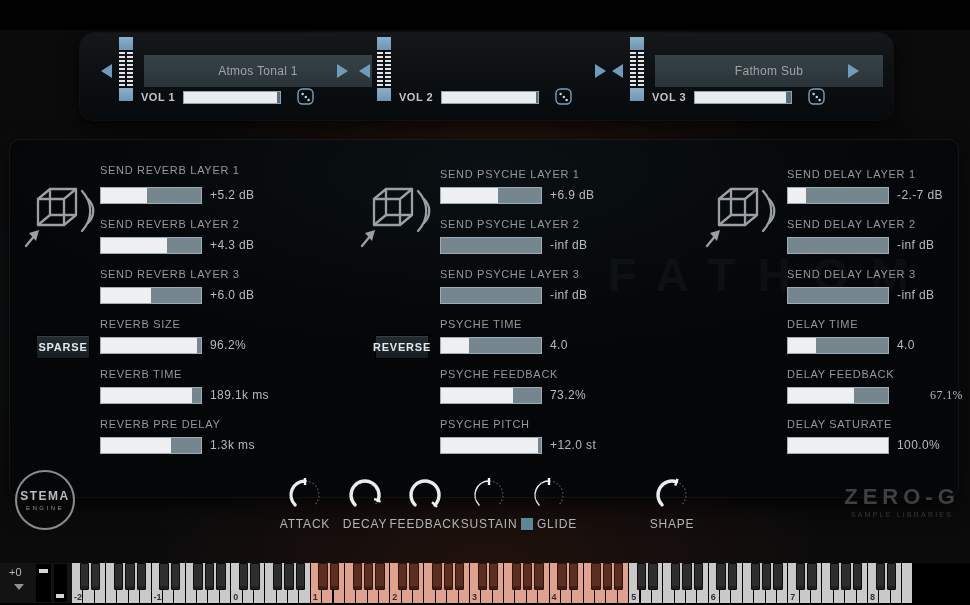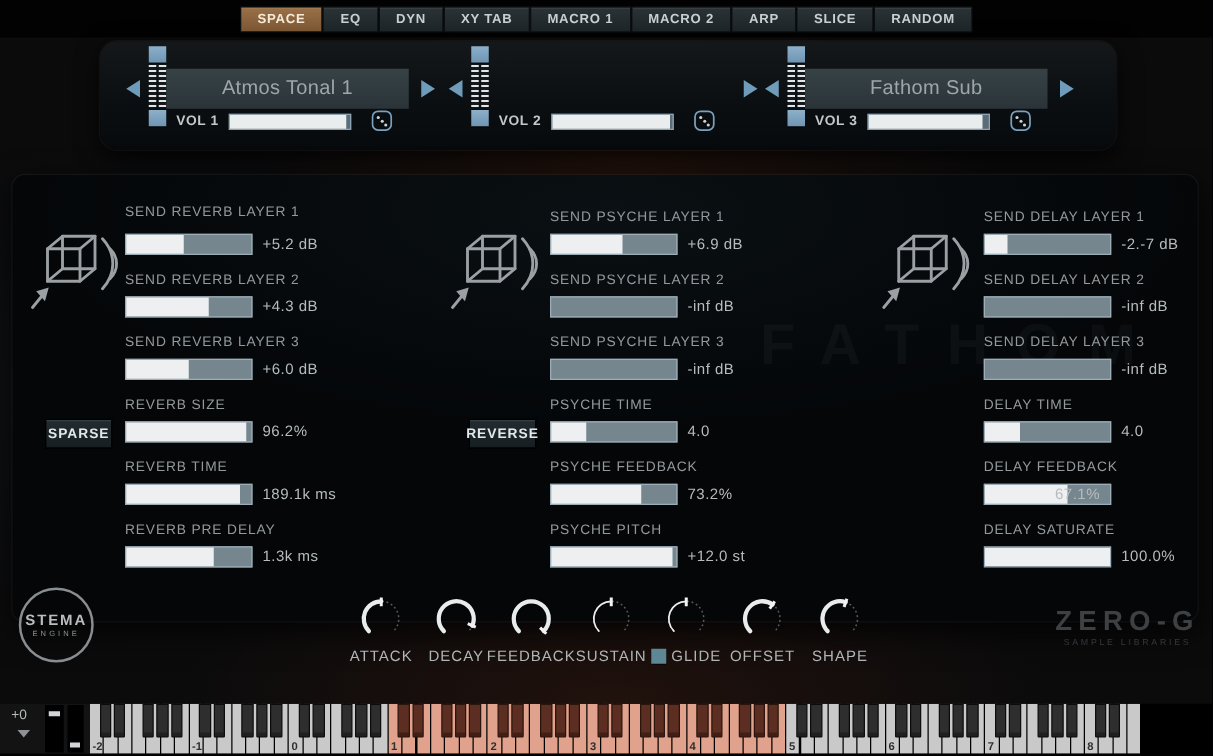--- a/index.html
+++ b/index.html
@@ -23,23 +23,23 @@
     box-shadow:0 0 0 1px rgba(255,255,255,.045),0 6px 20px rgba(0,0,0,.75);}
   .strip{position:absolute;top:0;width:250px;height:87px;}
   .arrow{width:0;height:0;border-top:7px solid transparent;border-bottom:7px solid transparent;position:absolute;cursor:pointer;}
   .arrow.left{left:0;top:31px;border-right:11px solid #6f9cba;}
   .arrow.right{left:236px;top:31px;border-left:11px solid #6f9cba;}
   .bluesq{position:absolute;left:18px;width:14px;height:13px;background:linear-gradient(#8db0ca,#6e95b3);
     box-shadow:0 1px 0 rgba(0,0,0,.6);cursor:pointer;}
   .sq-top{top:4px;}.sq-bottom{top:55px;}
   .meter{position:absolute;left:18px;top:19px;width:14px;height:34px;display:flex;gap:2px;}
   .meter span{width:6px;height:100%;background:repeating-linear-gradient(180deg,#e2e6e8 0 2px,#16191b 2px 4px);}
-  .name-field{position:absolute;left:32px;top:22px;width:194px;height:32px;cursor:pointer;
+  .name-field{position:absolute;left:43px;top:22px;width:228px;height:32px;cursor:pointer;
     background:linear-gradient(#374247,#2a3438);display:flex;align-items:center;justify-content:center;
-    font-size:16px;color:#9fa6a9;letter-spacing:.3px;}
+    font-size:12px;color:#9fa6a9;letter-spacing:.3px;}
   .vol-label{position:absolute;left:40px;top:58px;font-size:11px;font-weight:bold;color:#c2c7c9;letter-spacing:.5px;}
   .vol-track{position:absolute;left:82px;top:58px;width:96px;height:11px;border:1px solid #8ea4b4;background:#5a6c78;cursor:pointer;}
   .vol-fill{height:100%;background:#eaedee;}
   .dice{position:absolute;left:196px;top:55px;width:17px;height:17px;cursor:pointer;}
   
   .fx-panel{position:absolute;left:10px;top:140px;width:948px;height:357px;border-radius:10px;z-index:2;
     background:radial-gradient(700px 260px at 480px 30px,#0a1013,#040608 70%);
     box-shadow:0 0 0 1px rgba(255,255,255,.05),0 8px 26px rgba(0,0,0,.8);}
   .watermark{position:absolute;left:598px;top:108px;font-size:46px;font-weight:bold;letter-spacing:22px;
     color:rgba(150,160,165,.055);white-space:nowrap;}
@@ -76,31 +76,20 @@
   .bkey{position:absolute;top:0;height:25px;z-index:2;border:1px solid;border-radius:0 0 1px 1px;
     box-shadow:inset 0 -3px 0 rgba(0,0,0,.3);cursor:pointer;}
   .okt{position:absolute;bottom:1px;font-size:9px;font-weight:bold;color:#30302f;z-index:3;pointer-events:none;}
   .bot-bar{position:absolute;left:0;top:603px;width:970px;height:2px;background:#000;z-index:2;}
 </style>
 </head>
 <body>
 
 <div id="app">
   <div class="top-band"></div>
-  <div class="tab-bar">
-      <div class="tab active">SPACE</div>
-      <div class="tab">EQ</div>
-      <div class="tab">DYN</div>
-      <div class="tab">XY TAB</div>
-      <div class="tab">MACRO 1</div>
-      <div class="tab">MACRO 2</div>
-      <div class="tab">ARP</div>
-      <div class="tab">SLICE</div>
-      <div class="tab">RANDOM</div>
-    </div>
 
   <div class="layers-panel">
       <div class="strip" style="left: 21px;">
         <div class="arrow left"></div>
         <div class="bluesq sq-top"></div>
         <div class="meter">
           <span></span>
           <span></span>
         </div>
         <div class="bluesq sq-bottom"></div>
@@ -268,21 +257,21 @@
       <div class="fx-value" style="left: 887px; top: 148px;">-inf dB</div>
       <div class="fx-label" style="left: 777px; top: 178px;">DELAY TIME</div>
       <div class="fx-track" style="left: 777px; top: 197px;">
         <div class="fx-fill" style="width: 28%;"></div>
       </div>
       <div class="fx-value" style="left: 887px; top: 198px;">4.0</div>
       <div class="fx-label" style="left: 777px; top: 228px;">DELAY FEEDBACK</div>
       <div class="fx-track" style="left: 777px; top: 247px;">
         <div class="fx-fill" style="width: 66%;"></div>
       </div>
-      <div class="fx-value" style="left: 834px; top: 248px;">67.1%</div>
+      <div class="fx-value" style="left: 920px; top: 248px; font-family: Liberation Serif, serif;">67.1%</div>
       <div class="fx-label" style="left: 777px; top: 278px;">DELAY SATURATE</div>
       <div class="fx-track" style="left: 777px; top: 297px;">
         <div class="fx-fill" style="width: 100%;"></div>
       </div>
       <div class="fx-value" style="left: 887px; top: 298px;">100.0%</div>
     </div>
 
   <div class="stema">
     <div class="t1">STEMA</div>
     <div class="t2">ENGINE</div>
@@ -486,30 +475,20 @@
       <div class="knob-svg"><svg width="68" height="36" viewBox="-12 0 68 36">
     <path d="M 12.10 28.90 A 14 14 0 1 1 31.90 28.90" stroke="#565d60" stroke-width="1.2" fill="none" stroke-dasharray="1.5 2.2"></path>
     <path d="M 12.10 28.90 A 14 14 0 0 1 22.00 5.00" stroke="#e9ecec" stroke-width="1.4" fill="none" stroke-linecap="round"></path>
     <line x1="22.00" y1="9.00" x2="22.00" y2="2.00" stroke="#f1f3f3" stroke-width="2.4"></line>
   </svg></div>
       <div class="knob-label-row">
         <div class="glide-check" style="background: rgb(93, 135, 148);"></div>
         <div class="knob-label">GLIDE</div>
       </div>
     </div>
-    <div class="knob-block" style="left: 576px;">
-      <div class="knob-svg"><svg width="68" height="36" viewBox="-12 0 68 36">
-    <path d="M 12.10 28.90 A 14 14 0 1 1 31.90 28.90" stroke="#565d60" stroke-width="1.2" fill="none" stroke-dasharray="1.5 2.2"></path>
-    <path d="M 12.10 28.90 A 14 14 0 0 1 30.05 7.55" stroke="#e9ecec" stroke-width="3.4" fill="none" stroke-linecap="round"></path>
-    <line x1="27.75" y1="10.82" x2="31.78" y2="5.09" stroke="#f1f3f3" stroke-width="2.4"></line>
-  </svg></div>
-      <div class="knob-label-row">
-        <div class="knob-label">OFFSET</div>
-      </div>
-    </div>
     <div class="knob-block" style="left: 638px;">
       <div class="knob-svg"><svg width="68" height="36" viewBox="-12 0 68 36">
     <path d="M 12.10 28.90 A 14 14 0 1 1 31.90 28.90" stroke="#565d60" stroke-width="1.2" fill="none" stroke-dasharray="1.5 2.2"></path>
     <path d="M 12.10 28.90 A 14 14 0 0 1 26.53 5.75" stroke="#e9ecec" stroke-width="3.4" fill="none" stroke-linecap="round"></path>
     <line x1="25.24" y1="9.54" x2="27.51" y2="2.92" stroke="#f1f3f3" stroke-width="2.4"></line>
   </svg></div>
       <div class="knob-label-row">
         <div class="knob-label">SHAPE</div>
       </div>
     </div>

